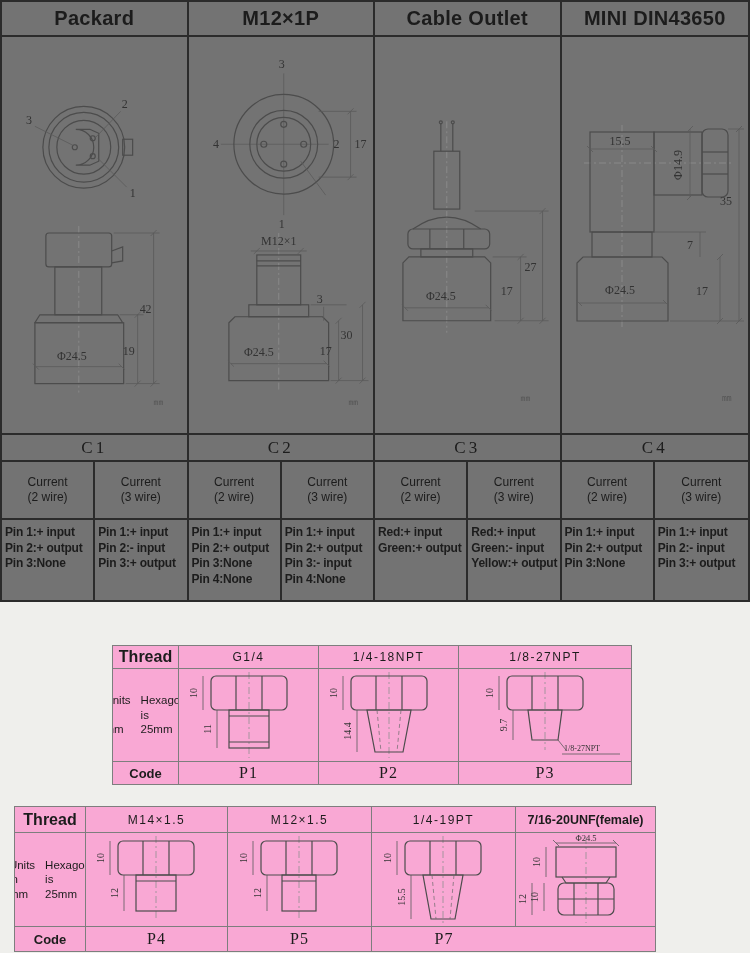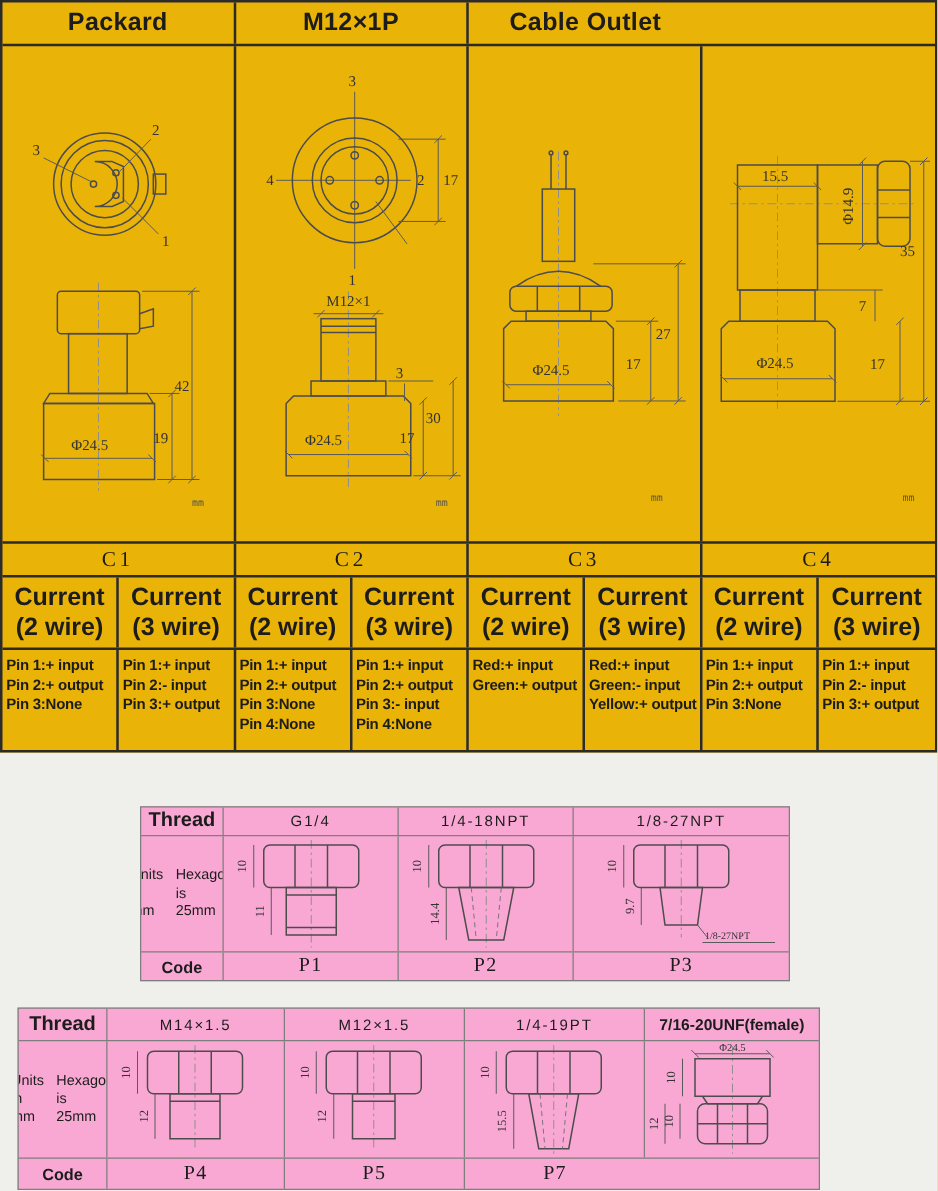--- a/index.html
+++ b/index.html
@@ -1,30 +1,30 @@
 <!DOCTYPE html>
 <html><head>
 <meta charset="utf-8">
 <style>
   html,body{margin:0;padding:0;background:#e9e9e7;}
   #page{position:relative;width:750px;height:953px;background:#efefec;font-family:"Liberation Sans",sans-serif;color:#1c1c1c;overflow:hidden;}
   
-  .conn-table{position:absolute;left:0;top:0;width:750px;background:#eab308;border:2px solid #2b2b2b;box-sizing:border-box;}
+  .conn-table{position:absolute;left:0;top:0;width:750px;background:#737373;border:2px solid #2b2b2b;box-sizing:border-box;}
   .row{display:grid;}
   .row .cell{border-right:2px solid #2b2b2b;box-sizing:border-box;overflow:hidden;}
   .row .cell:last-child{border-right:none;}
   .r-hdr{grid-template-columns:repeat(4,1fr);height:33px;border-bottom:2px solid #2b2b2b;}
   .r-hdr .cell{display:flex;align-items:center;justify-content:center;font-weight:bold;font-size:20px;letter-spacing:.3px;}
   .r-draw{grid-template-columns:repeat(4,1fr);height:396px;border-bottom:2px solid #2b2b2b;}
   .r-draw .cell{display:flex;align-items:flex-start;justify-content:center;}
   .r-draw svg{display:block;}
   .r-code{grid-template-columns:repeat(4,1fr);height:25px;border-bottom:2px solid #2b2b2b;}
   .r-code .cell{display:flex;align-items:center;justify-content:center;font-family:"Liberation Serif",serif;font-size:17px;letter-spacing:3px;}
   .r-cur{grid-template-columns:repeat(8,1fr);height:56px;border-bottom:2px solid #2b2b2b;}
-  .r-cur .cell{display:flex;flex-direction:column;align-items:center;justify-content:center;font-weight:bold;font-size:20px;line-height:1.22;}
+  .r-cur .cell{display:flex;flex-direction:column;align-items:center;justify-content:center;font-weight:normal;font-size:12px;line-height:1.22;}
   .r-pin{grid-template-columns:repeat(8,1fr);height:80px;}
   .r-pin .cell{padding:5px 1px 0 3px;font-weight:bold;font-size:12px;line-height:1.3;letter-spacing:-.2px;white-space:nowrap;}
   
   .ln{stroke:#4c4c4c;stroke-width:1.2;fill:none;}
   .lt{stroke:#5a5a5a;stroke-width:.8;fill:none;}
   .cl{stroke:#8f8f8f;stroke-width:.8;fill:none;stroke-dasharray:7 3 2 3;}
   .hid{stroke:#6a6a6a;stroke-width:.7;fill:none;stroke-dasharray:4 3;}
   text.dim{font-family:"Liberation Serif",serif;font-size:12px;fill:#333;}
   text.dimS{font-family:"Liberation Serif",serif;font-size:10px;fill:#333;}
   text.unit{font-family:"DejaVu Sans Mono",monospace;font-size:8px;fill:#555;}
@@ -59,20 +59,23 @@
 
     <div class="row r-hdr">
       <div class="cell">
           <span>Packard</span>
         </div>
       <div class="cell">
           <span>M12×1P</span>
         </div>
       <div class="cell">
           <span>Cable Outlet</span>
+        </div>
+      <div class="cell">
+          <span>MINI DIN43650</span>
         </div>
     </div>
 
     <div class="row r-draw">
 
       <div class="cell">
         <svg width="185" height="394" viewBox="0 0 185 394">
           <g>
             <circle class="ln" cx="82" cy="110" r="41"></circle>
             <circle class="ln" cx="82" cy="110" r="35"></circle>

